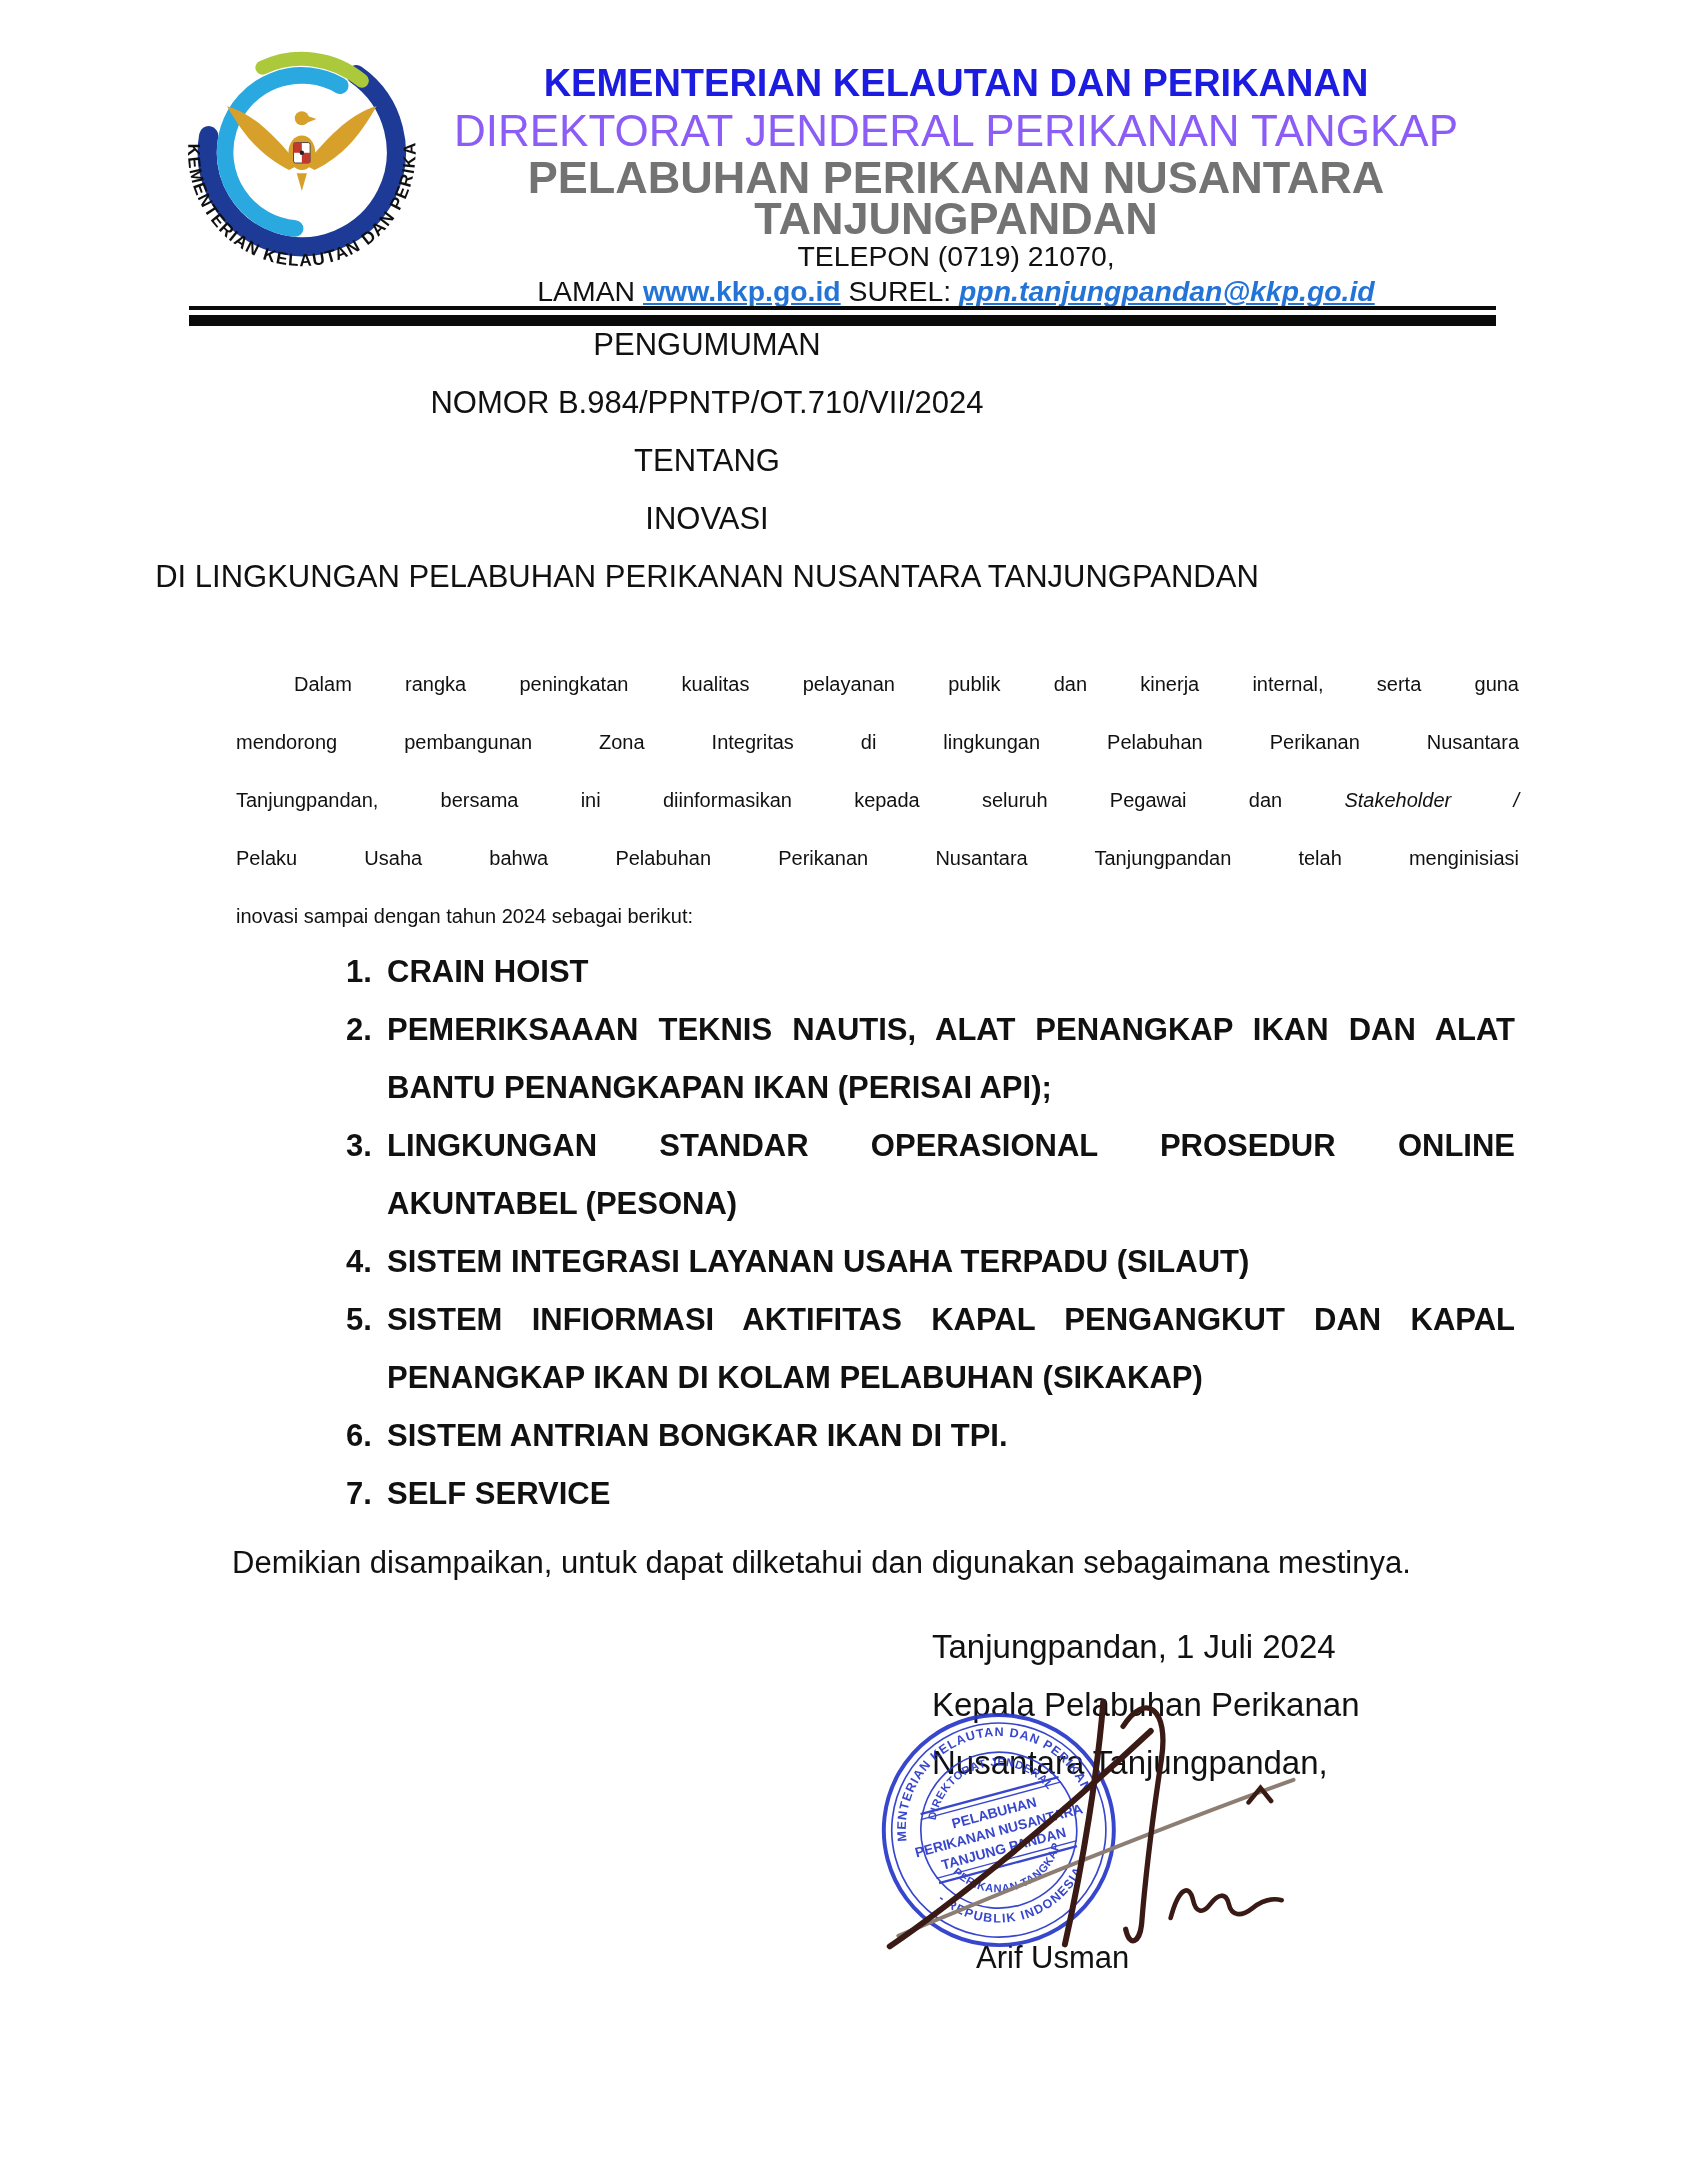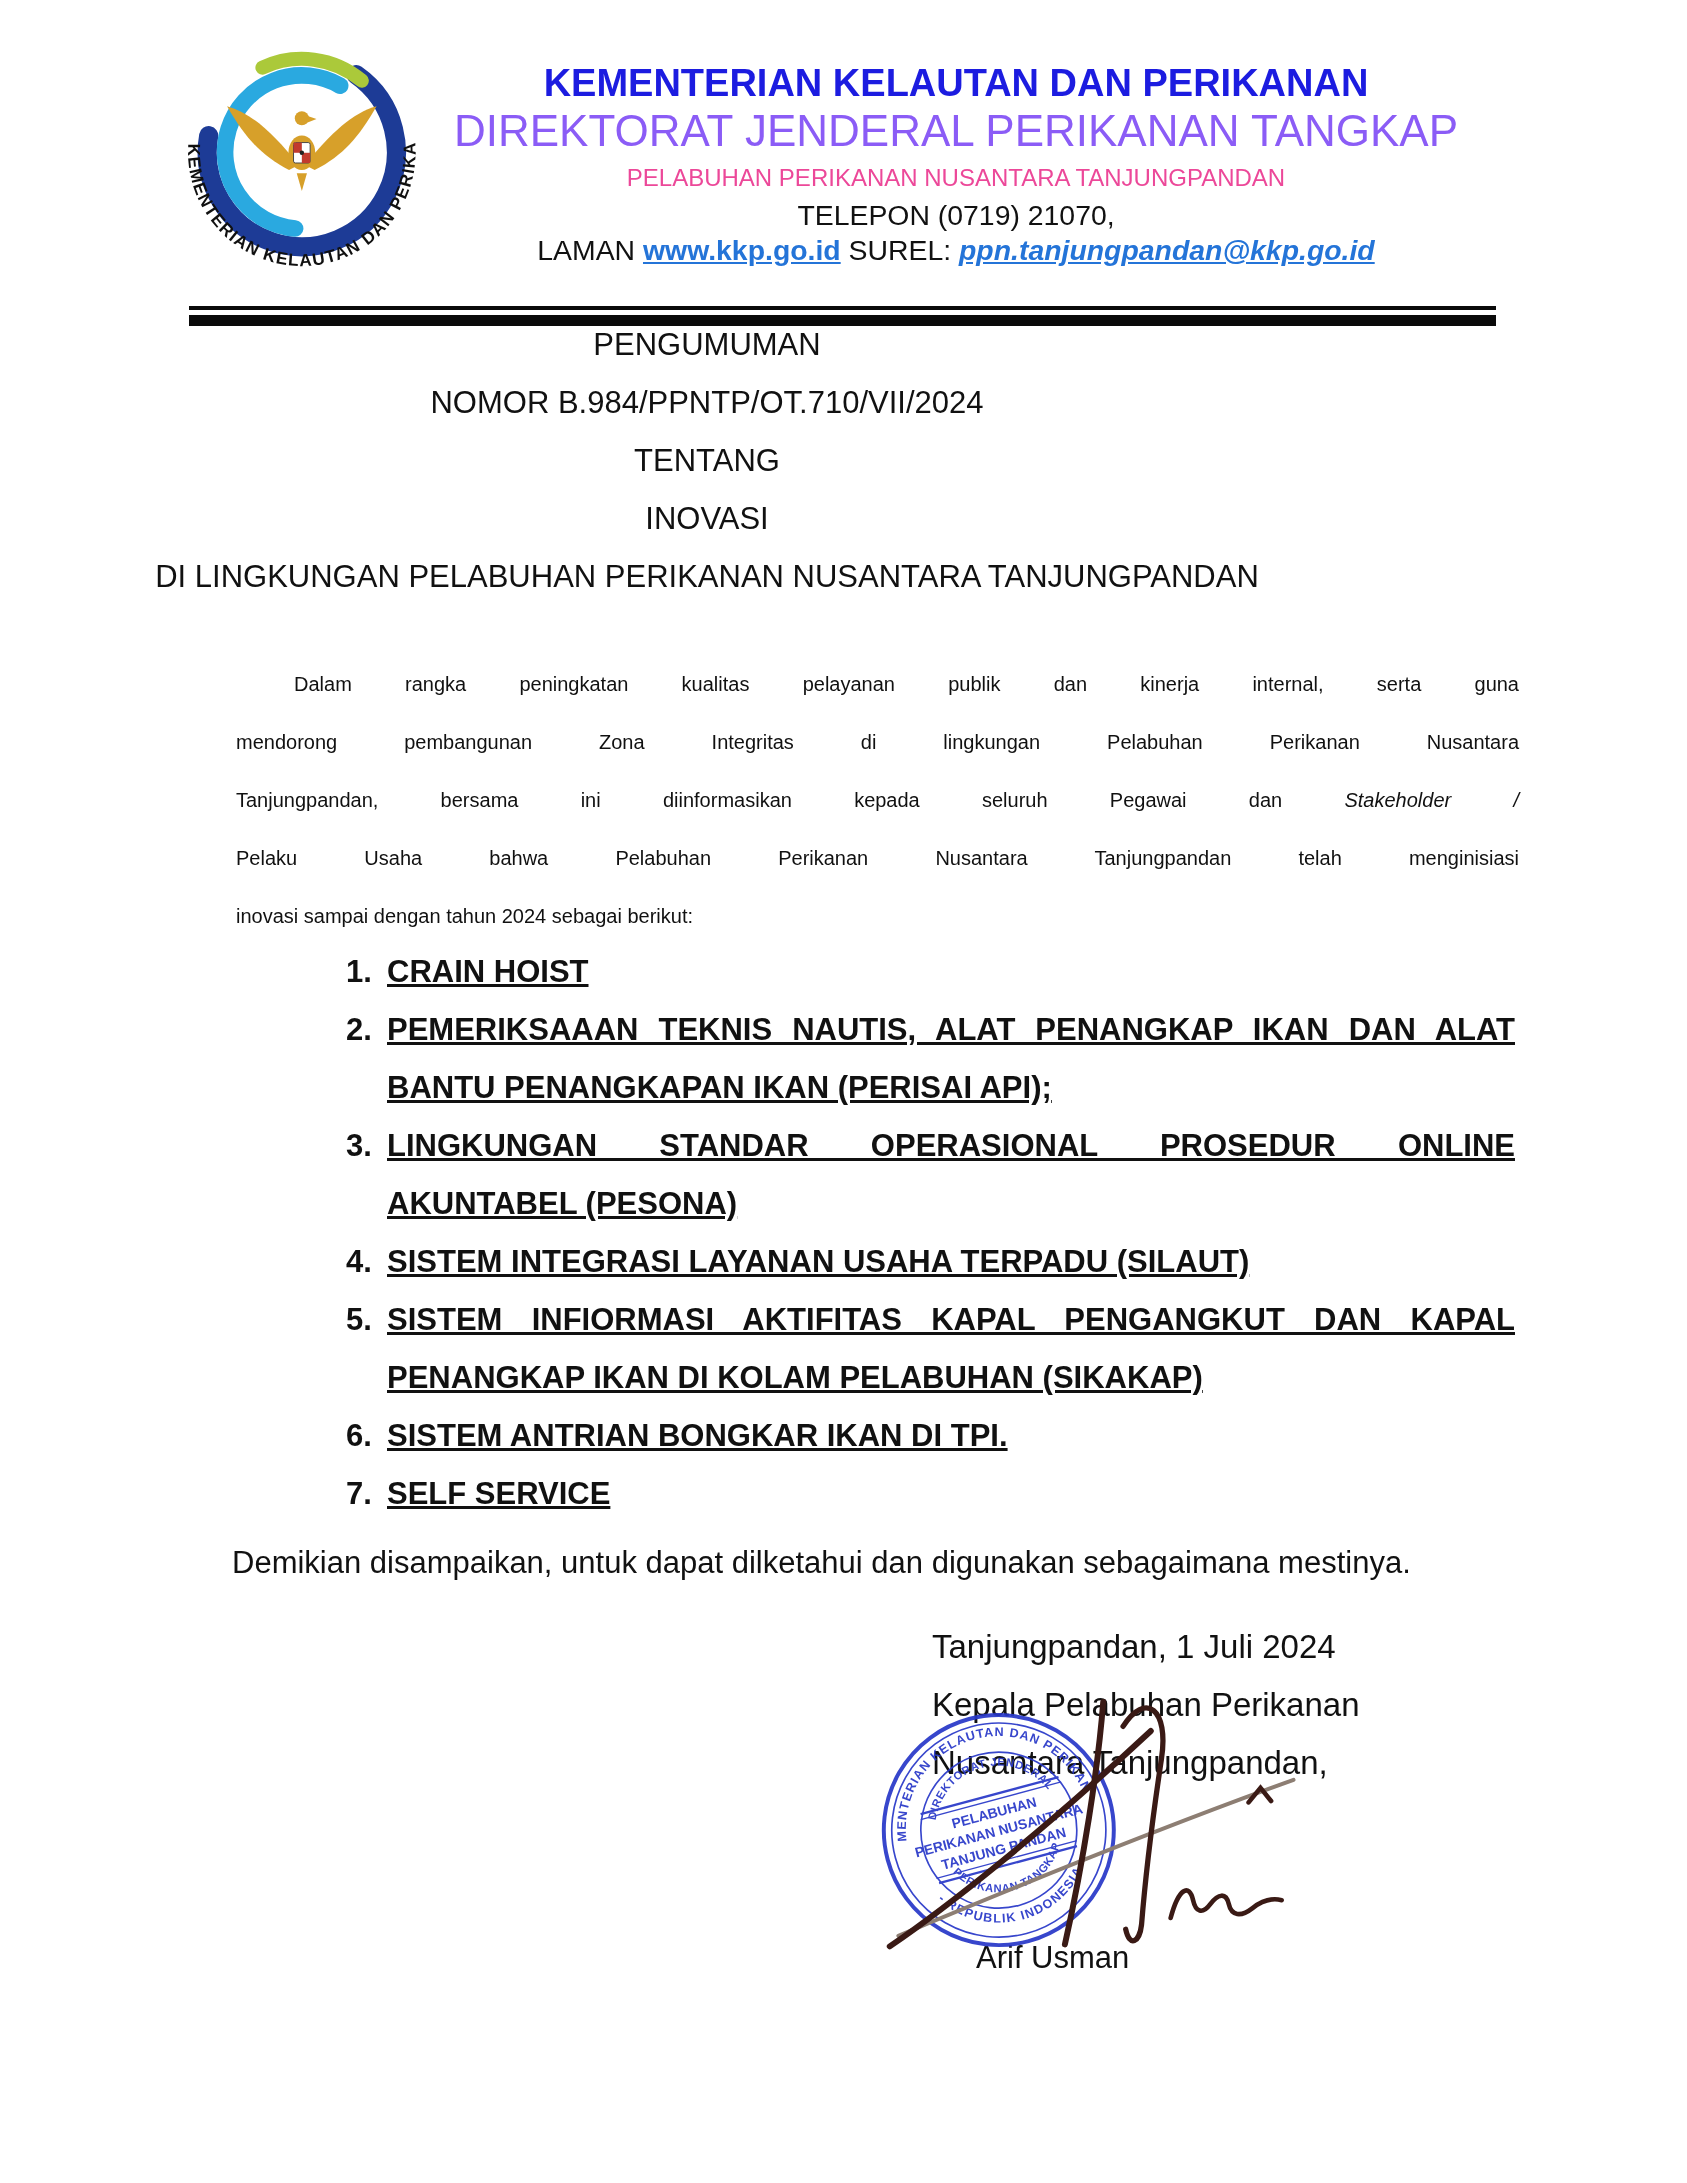--- a/index.html
+++ b/index.html
@@ -5,40 +5,40 @@
   html,body{margin:0;padding:0;background:#ffffff;}
   .page{
     position:relative;width:1687px;height:2183px;background:#ffffff;overflow:hidden;
     font-family:"Liberation Sans", sans-serif;color:#111;
   }
   
   .logo-svg{position:absolute;left:91px;top:45px;width:345px;height:259px;}
   .lh-text{position:absolute;left:410px;top:61px;width:1092px;text-align:center;}
   .lh-ministry{font-size:38px;font-weight:bold;color:#1c1ce0;line-height:44px;}
   .lh-directorate{font-size:44px;font-weight:normal;color:#8b5cf6;line-height:52px;}
-  .lh-office{font-size:24px;font-weight:normal;color:#ec4899;line-height:41px;}
+  .lh-office{font-size:45px;font-weight:bold;color:#737373;line-height:41px;}
   .lh-address,.lh-phone,.lh-contact{font-size:28.4px;color:#111;line-height:35px;}
   .lh-contact a{color:#2474d8;text-decoration:underline;font-weight:bold;}
   .lh-contact .email{font-style:italic;}
   .rule{position:absolute;left:189px;width:1307px;background:#0a0a0a;}
   .rule-thin{top:306px;height:4px;}
   .rule-thick{top:315px;height:11.2px;}
   
   .title-block{position:absolute;left:0;top:316px;width:1414px;text-align:center;
     font-size:31px;line-height:58px;color:#111;}
   
   .paragraph{position:absolute;left:236px;top:655px;width:1283px;font-size:20px;line-height:58px;}
   .pline{text-align:justify;}
   .pline.just{text-align-last:justify;}
   .pline.indent{text-indent:58px;}
   .italic{font-style:italic;}
   .list{position:absolute;left:232px;top:943px;width:1283px;font-size:31px;line-height:58px;font-weight:bold;}
   .li{display:flex;align-items:flex-start;}
   .num{width:41px;margin-left:114px;flex:0 0 auto;}
-  .li-body{flex:1 1 auto;min-width:0;text-decoration:underline;}
+  .li-body{flex:1 1 auto;min-width:0;}
   .ln{text-align:left;}
   .ln.just{text-align:justify;text-align-last:justify;}
   .closing{position:absolute;left:232px;top:1534px;width:1283px;font-size:31px;line-height:58px;}
   
   .sig-block{position:absolute;left:932px;top:1618px;font-size:33px;line-height:58px;}
   .signer-name{position:absolute;left:976px;top:1938px;font-size:31px;line-height:40px;}
   .stamp-svg{position:absolute;left:840px;top:1690px;width:463px;height:304px;}
 </style>
 </head>
 <body>

